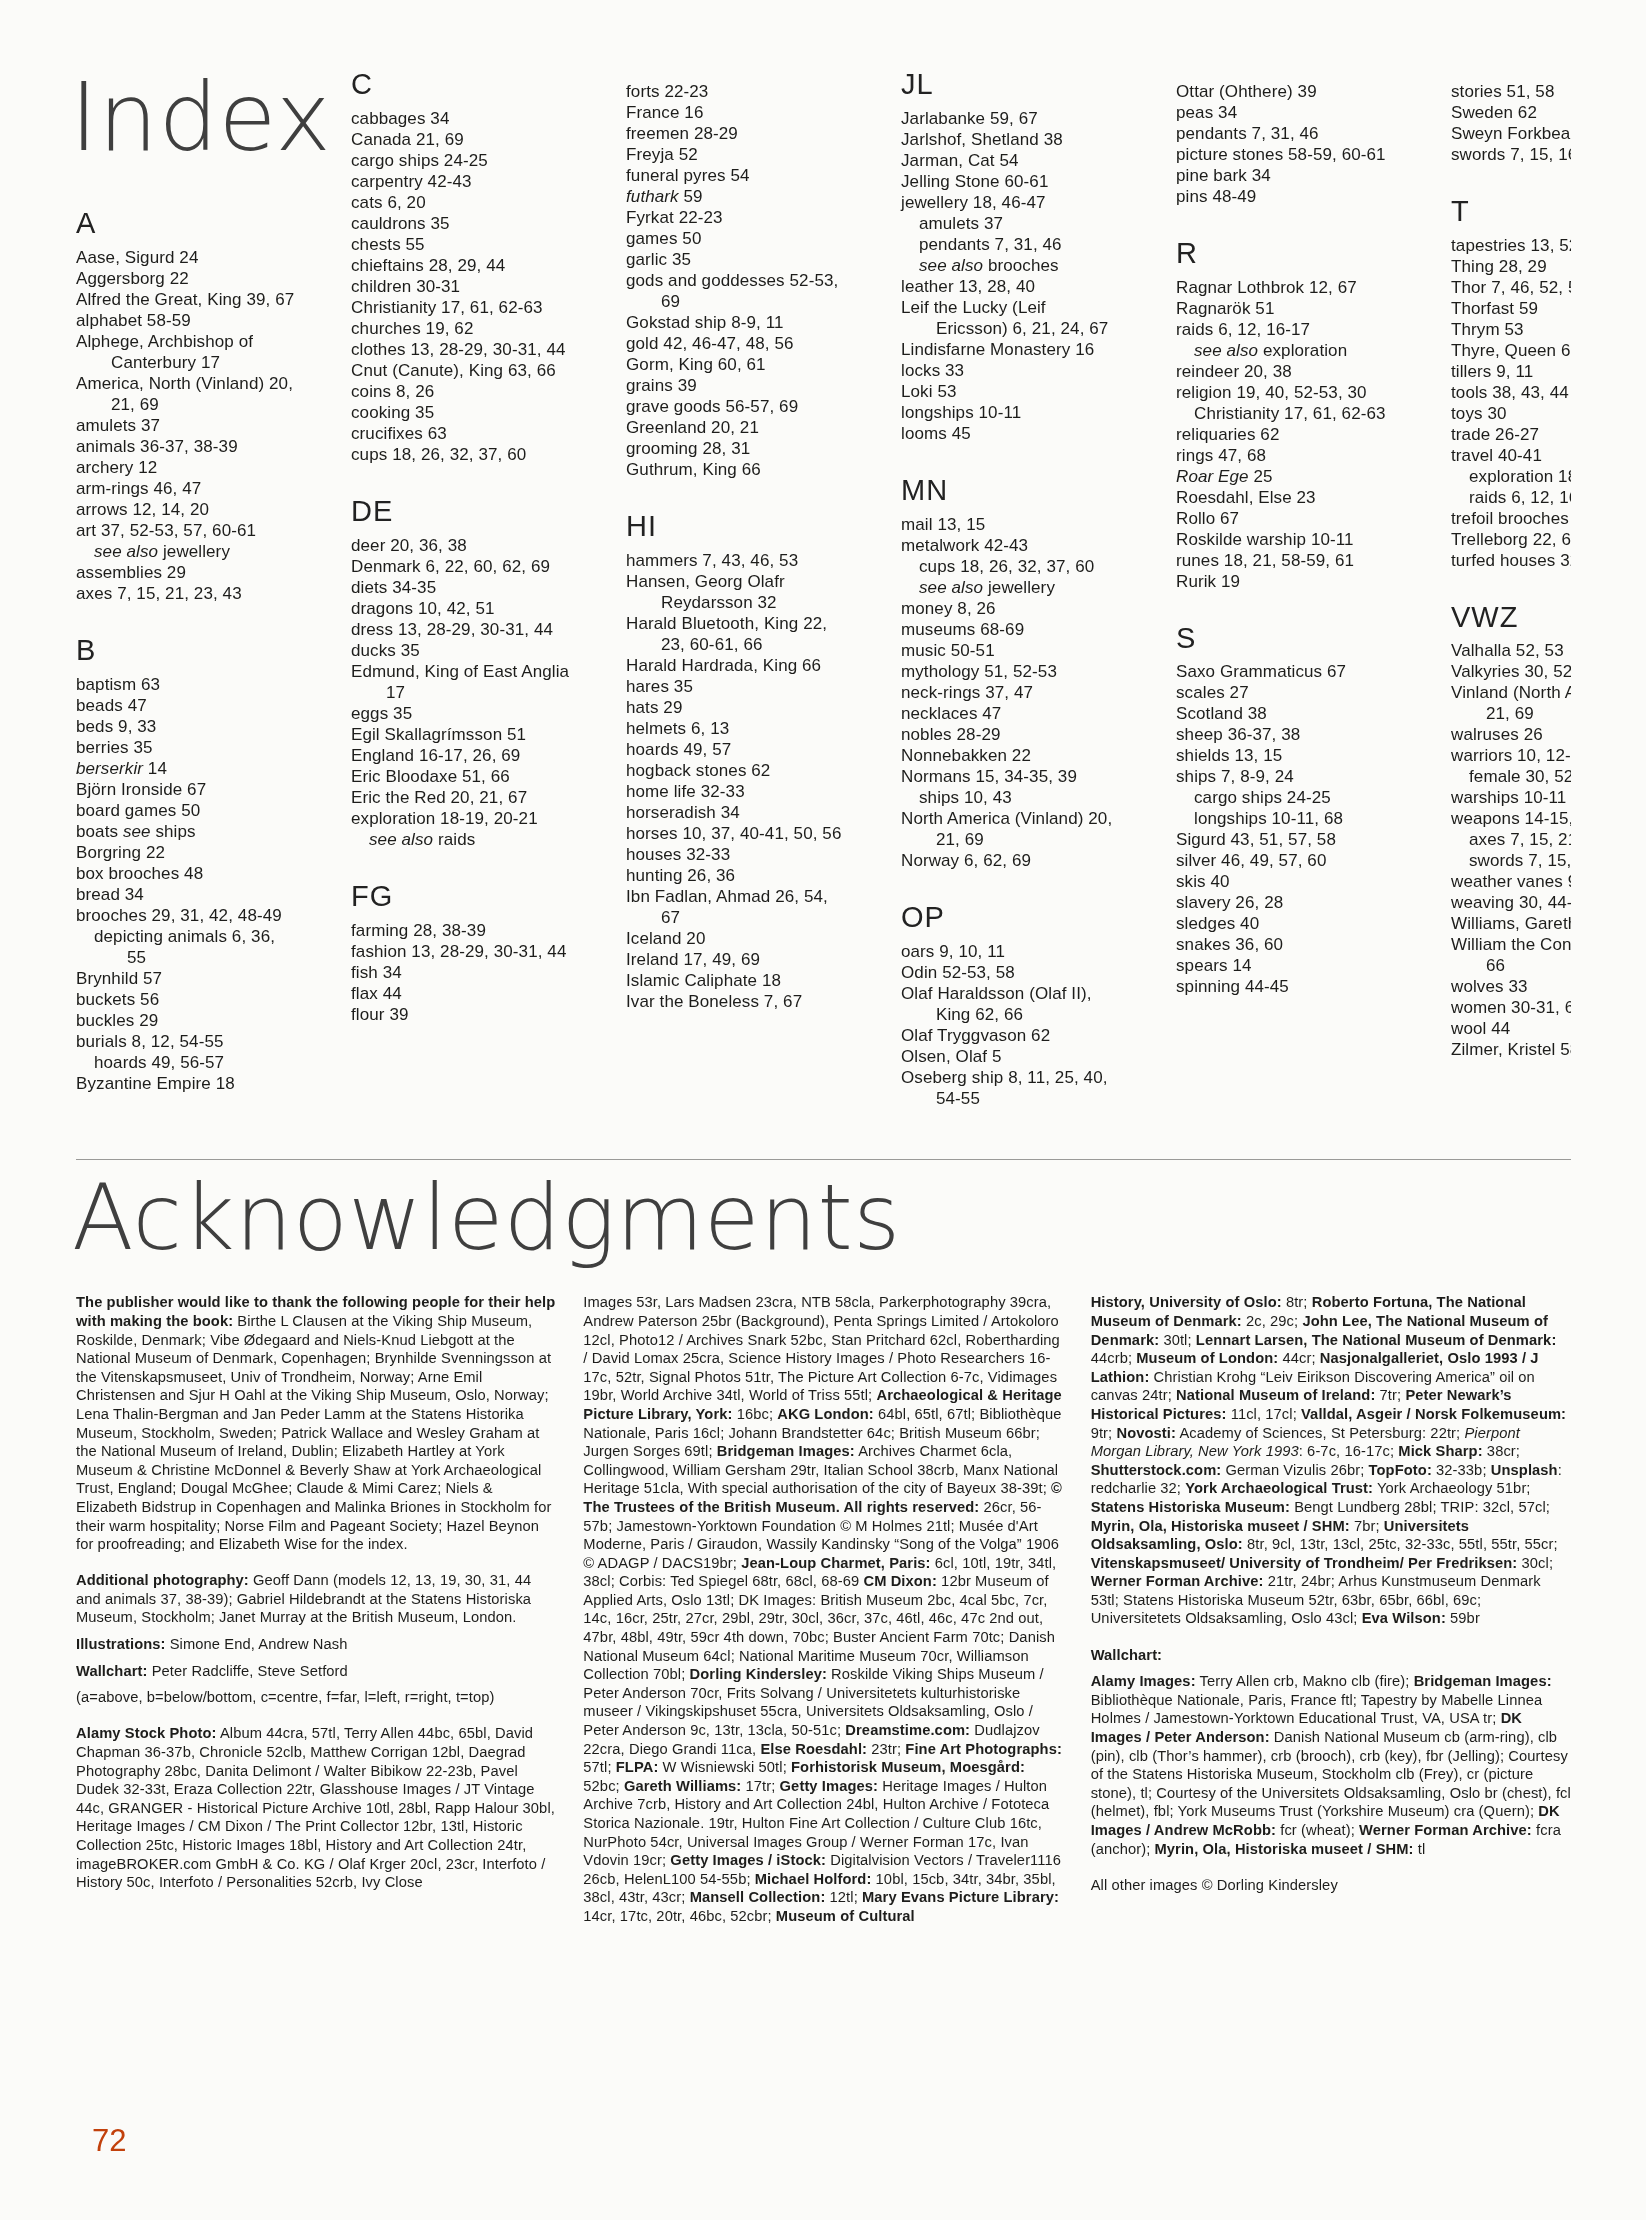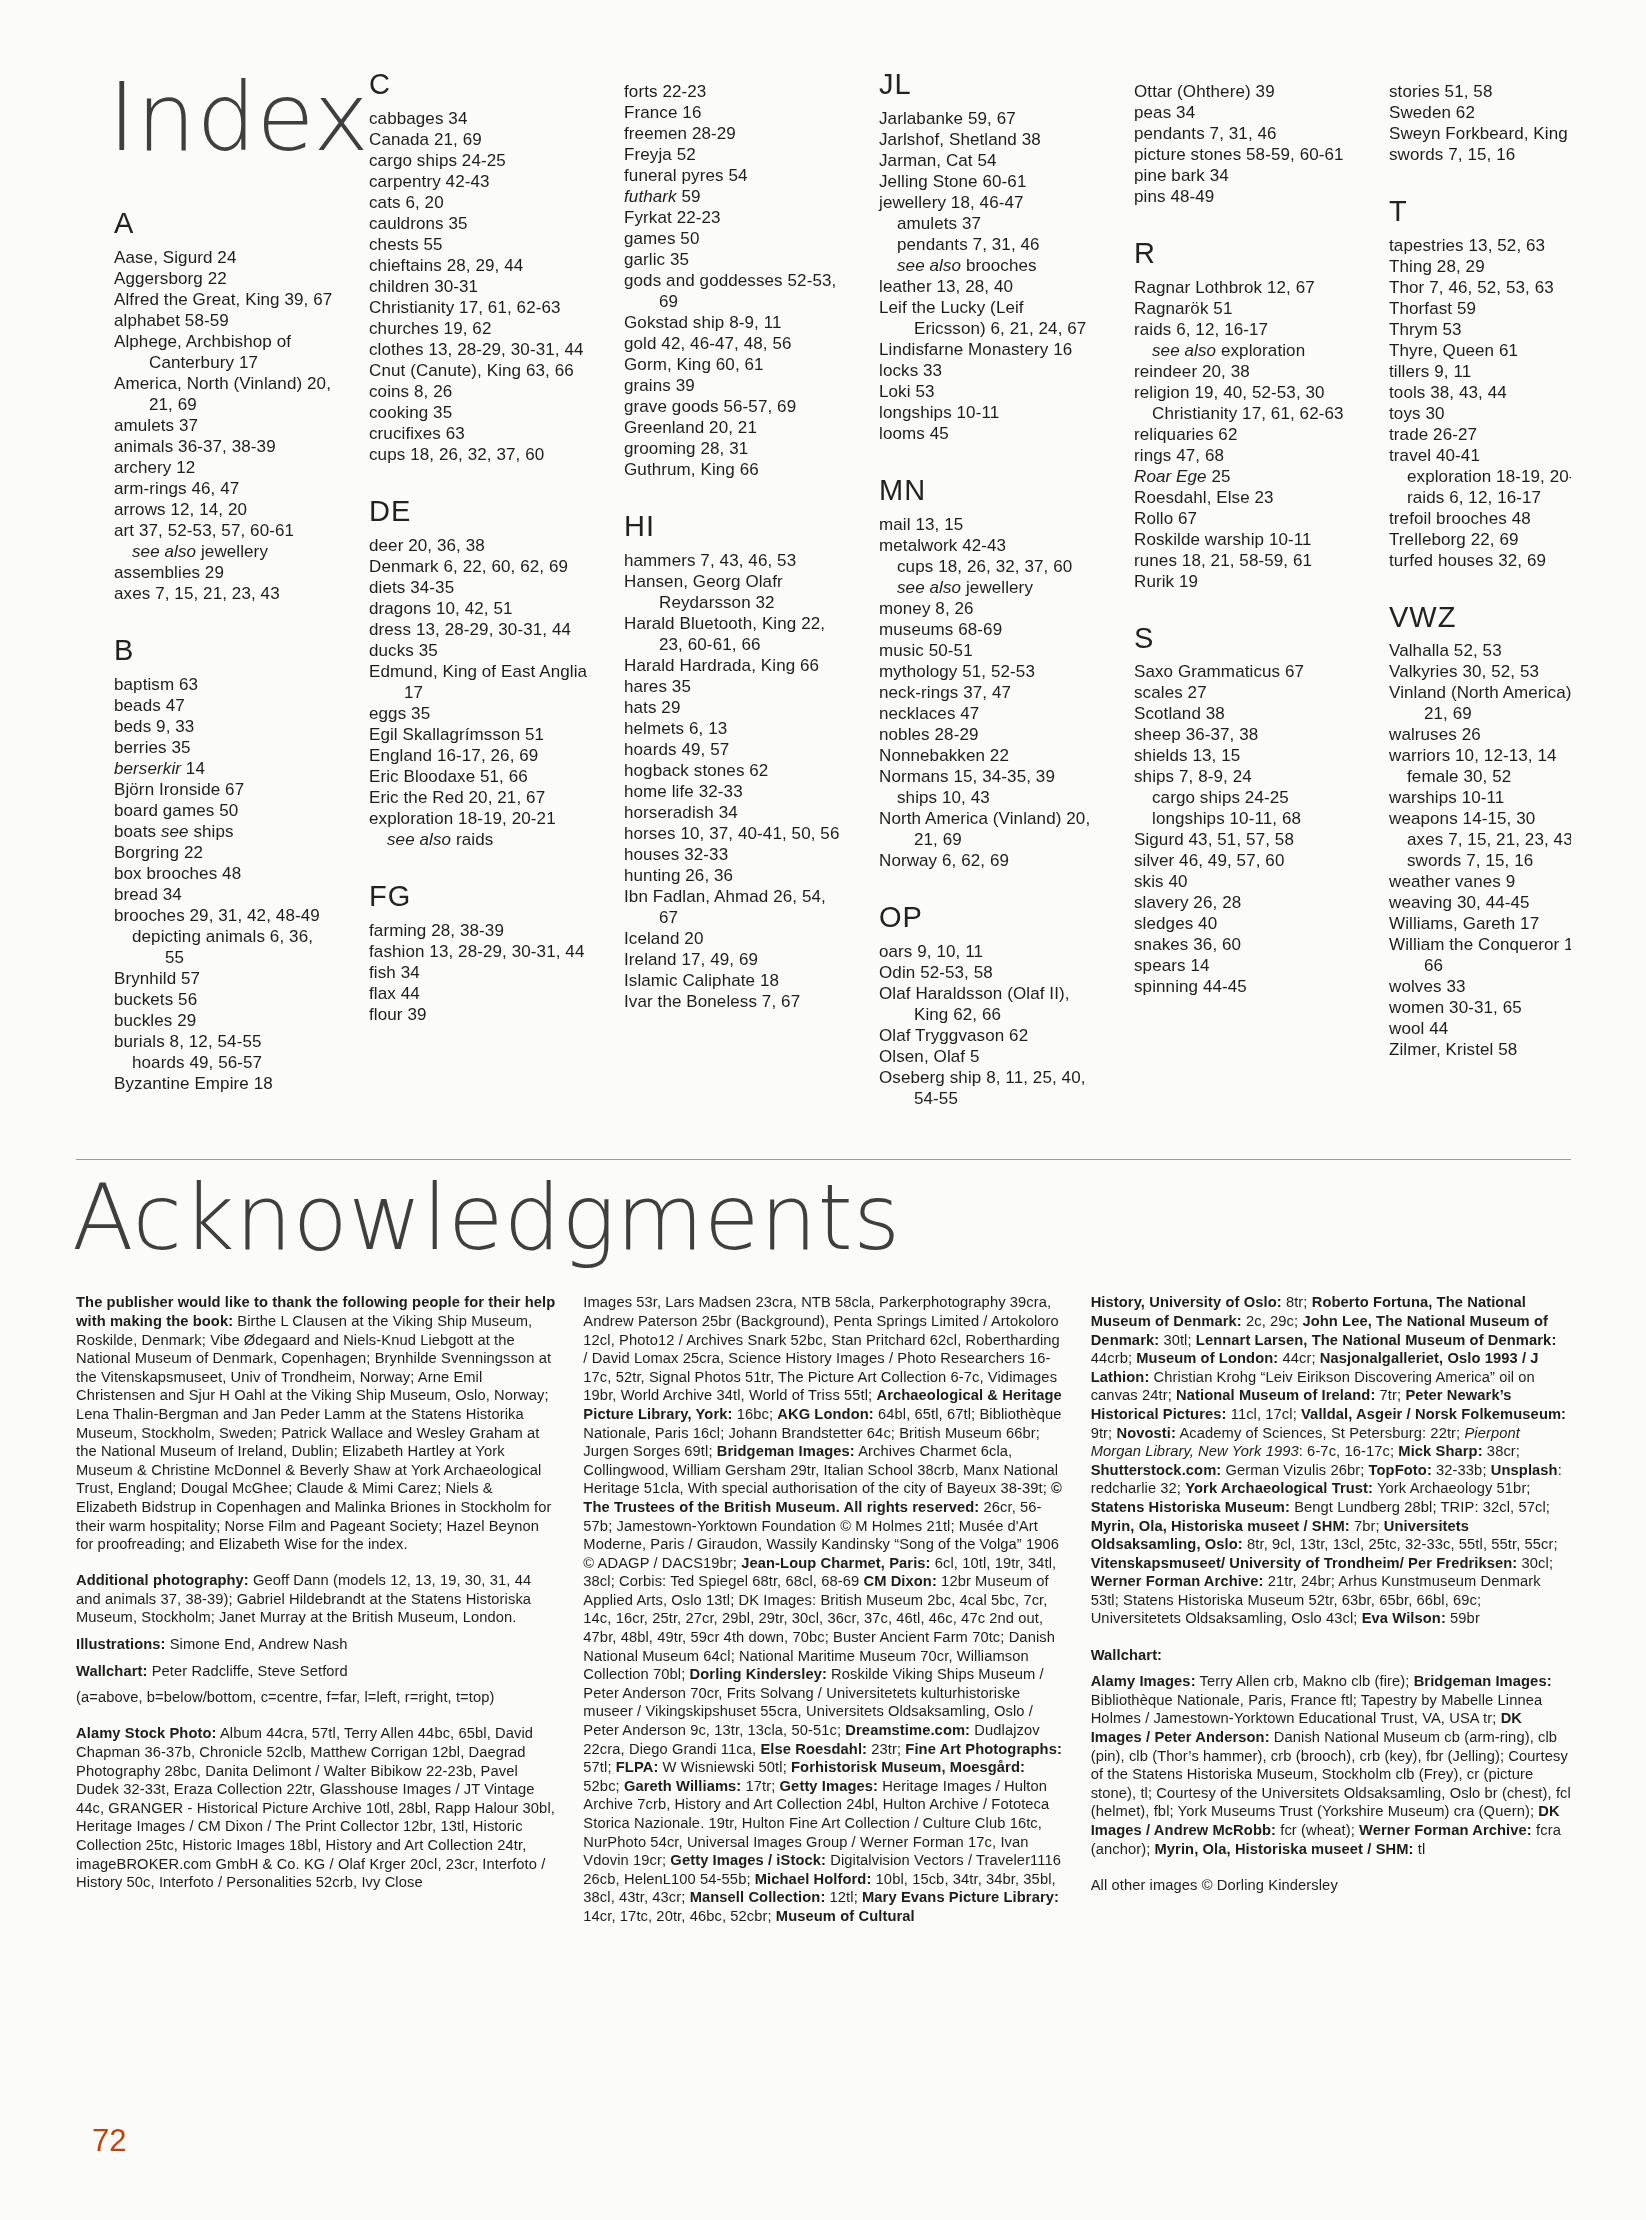--- a/index.html
+++ b/index.html
@@ -10,24 +10,23 @@
     background: #fbfbf9;
     color: #1d1d1b;
     font-family: "Liberation Sans", "DejaVu Sans", sans-serif;
     box-sizing: border-box;
     padding: 67px 76px 0 76px;
     overflow: hidden;
   }
   
   .index-grid {
     display: flex;
-    gap: 36px;
+    gap: 56px;
     height: 1078px;
     overflow: hidden;
-    margin-left: 38px;
   }
   .index-col { width: 219px; flex: 0 0 auto; }
   .index-title {
     font-family: "DejaVu Sans ExtraLight", "DejaVu Sans", "Liberation Sans", sans-serif;
     font-weight: 200;
     font-size: 94px; line-height: 1.0;
     color: #3f3f3f;
     margin: 3.9px 0 41px -5.9px;
     letter-spacing: 0.5px;
   }

